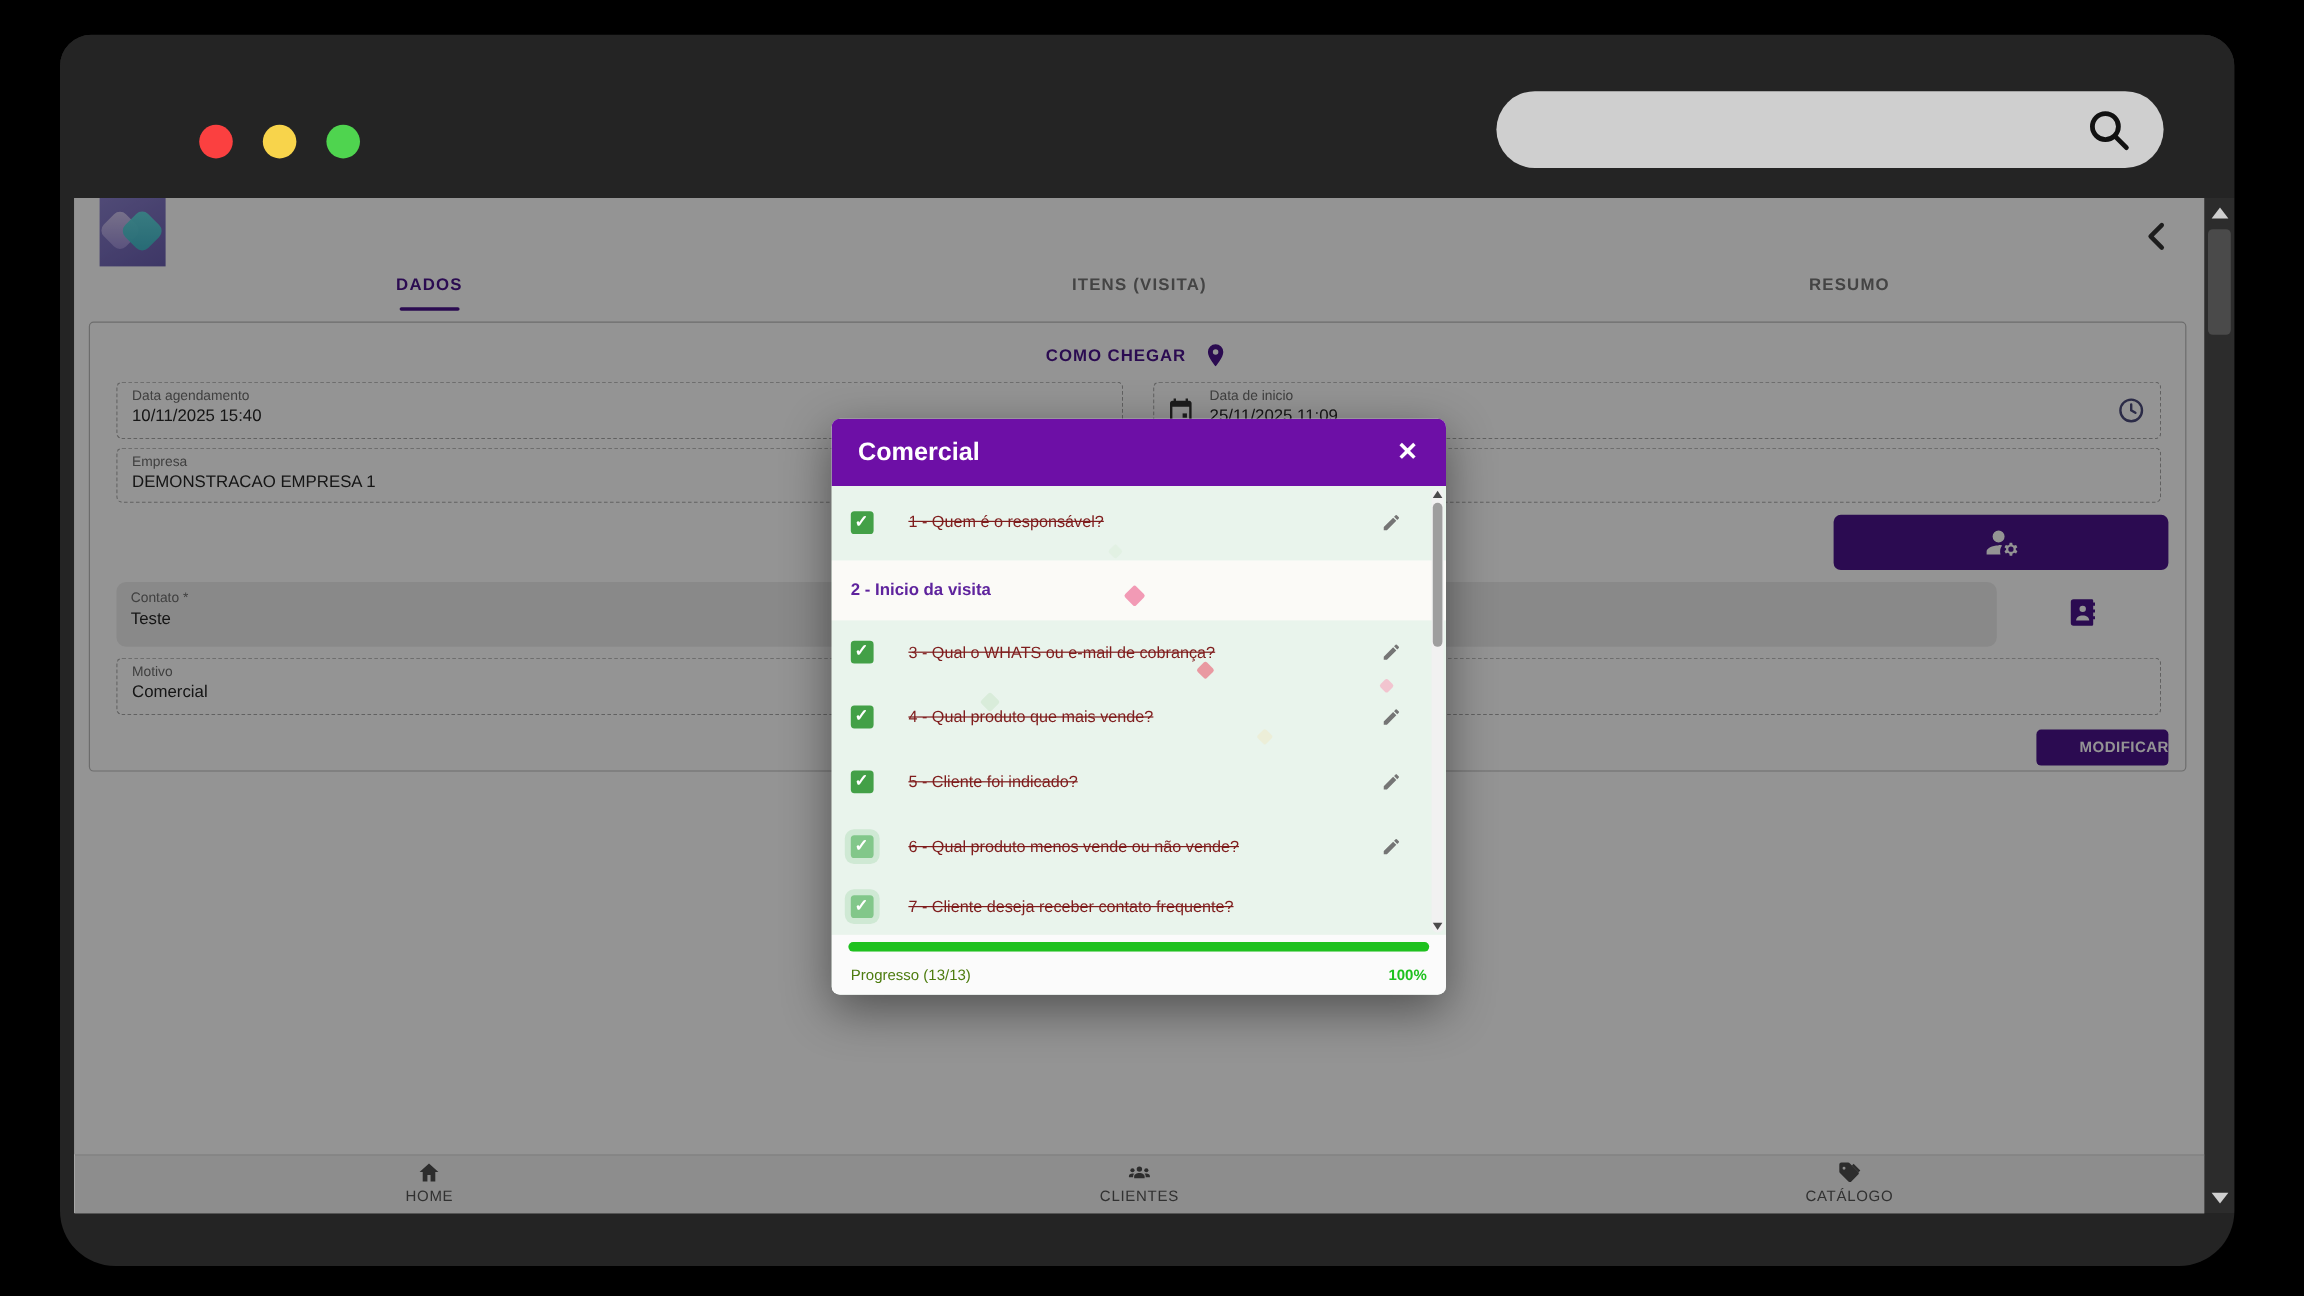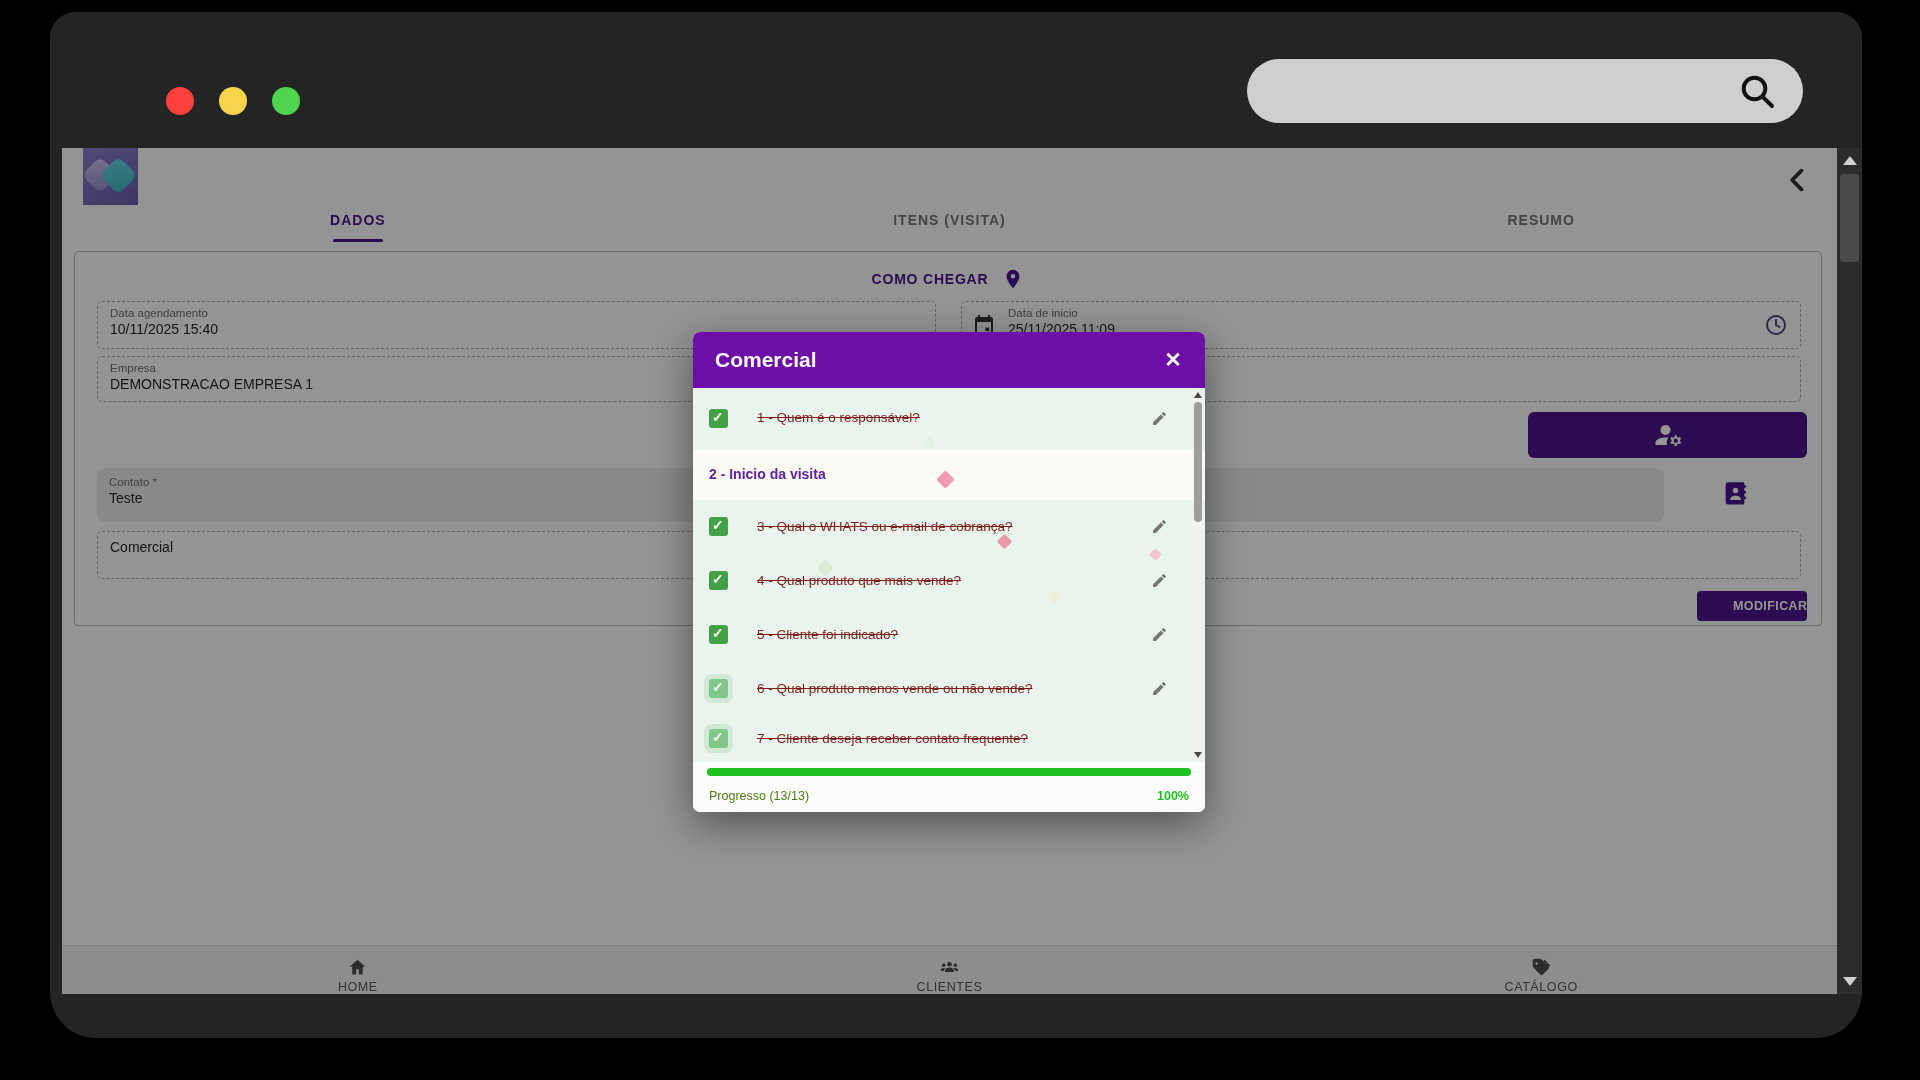--- a/index.html
+++ b/index.html
@@ -1,20 +1,20 @@
 <!DOCTYPE html>
 <html><head>
 <meta charset="utf-8">
 <style>
   * { margin:0; padding:0; box-sizing:border-box; }
   html,body { width:1920px; height:1080px; background:#000; font-family:"Liberation Sans", sans-serif; overflow:hidden; }
   .stage { position:relative; width:1920px; height:1080px; background:#000; }
 
   
-  .window { position:absolute; left:50px; top:12px; width:1812px; height:1026px;
+  .window { position:absolute; left:50px; top:29px; width:1812px; height:1026px;
     background:#242424; border-radius:26px 26px 46px 46px; overflow:hidden; }
 
   
   .titlebar { position:absolute; left:0; top:0; width:100%; height:136px; background:#242424; }
   .tl { position:absolute; top:75px; width:28px; height:28px; border-radius:50%; }
   .tl.red { left:116px; background:#fb4040; }
   .tl.yellow { left:169px; background:#f8d44b; }
   .tl.green { left:222px; background:#4fd44f; }
   .searchbar { position:absolute; left:1197px; top:47px; width:556px; height:64px;
     background:#cfcfcf; border-radius:32px; display:flex; align-items:center; }
@@ -71,21 +71,21 @@
     border:none; border-radius:6px; display:flex; align-items:center; justify-content:center; }
   .btn-manage svg { width:30px; height:30px; fill:#fff; }
   .f-contato { left:22px; top:216px; width:1567px; height:54px; background:#ededed; border:none; border-radius:8px; padding-top:8px; }
   .contacts-icon { position:absolute; left:1646px; top:228px; width:28px; height:28px; fill:#4a148c; }
   .f-motivo { left:22px; top:279px; width:1704px; height:48px; }
   .btn-modificar { position:absolute; left:1622px; top:339px; width:110px; height:30px; background:#4a148c; color:#fff;
     border:none; border-radius:4px; font-size:12.5px; font-weight:700; letter-spacing:.4px; font-family:inherit;padding-left:36px; }
 
   
   .bottom-nav { position:absolute; left:0; bottom:0; width:100%; height:49px; background:#f3f3f3;
-    border-top:1px solid #dcdcdc; display:flex;align-items:flex-end; }
+    border-top:1px solid #dcdcdc; display:flex; }
   .nav-item { flex:1; display:flex; flex-direction:column; align-items:center; padding-top:4px; gap:2px; }
   .nav-item svg { width:21px; height:21px; fill:#4f4f4f; }
   .nav-item .nav-lbl { font-size:12.5px; letter-spacing:.6px; color:#555; }
 
   
   .overlay { position:absolute; left:0; top:0; width:100%; height:100%; background:rgba(0,0,0,0.42); }
 
   
   .modal { position:absolute; left:631px; top:184px; width:512px; height:480px; border-radius:7px;
     box-shadow:0 12px 40px rgba(0,0,0,.45); overflow:hidden; background:#e9f4ec; }
@@ -204,20 +204,21 @@
 
         <div class="field f-contato">
           <div class="lbl">Contato *</div>
           <div class="val">Teste</div>
         </div>
         <svg class="contacts-icon" viewBox="0 0 24 24">
           <path d="M6 2h13a1 1 0 0 1 1 1v1.4h1.3v2.2H20v2.7h1.3v2.2H20v2.7h1.3v2.2H20V20a1 1 0 0 1-1 1H6a2 2 0 0 1-2-2V4a2 2 0 0 1 2-2zm6.5 9.2a2.3 2.3 0 1 0 0-4.6 2.3 2.3 0 0 0 0 4.6zM7.8 17.2h9.4c0-2.3-2.1-3.6-4.7-3.6s-4.7 1.3-4.7 3.6z"></path>
         </svg>
 
         <div class="field f-motivo">
+          <div class="lbl">Motivo</div>
           <div class="val">Comercial</div>
         </div>
 
         <button class="btn-modificar">MODIFICAR</button>
       </div>
 
       <div class="bottom-nav">
         <div class="nav-item">
           <svg viewBox="0 0 24 24">
               <path d="M12 3l9 8h-3v9h-4.5v-6h-3v6H6v-9H3l9-8z"></path>

